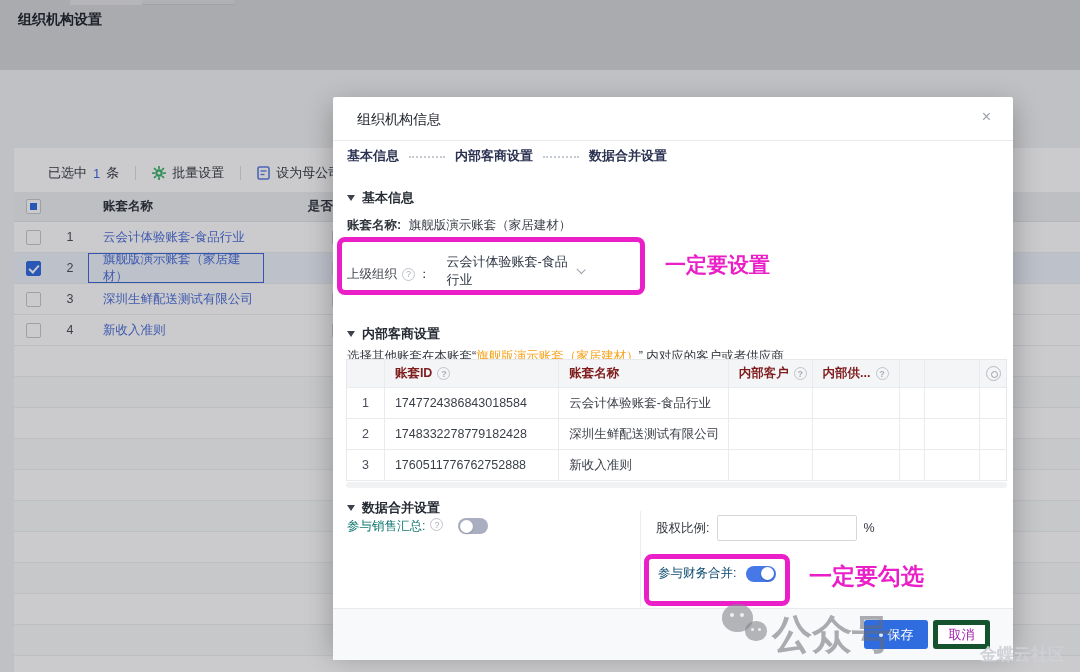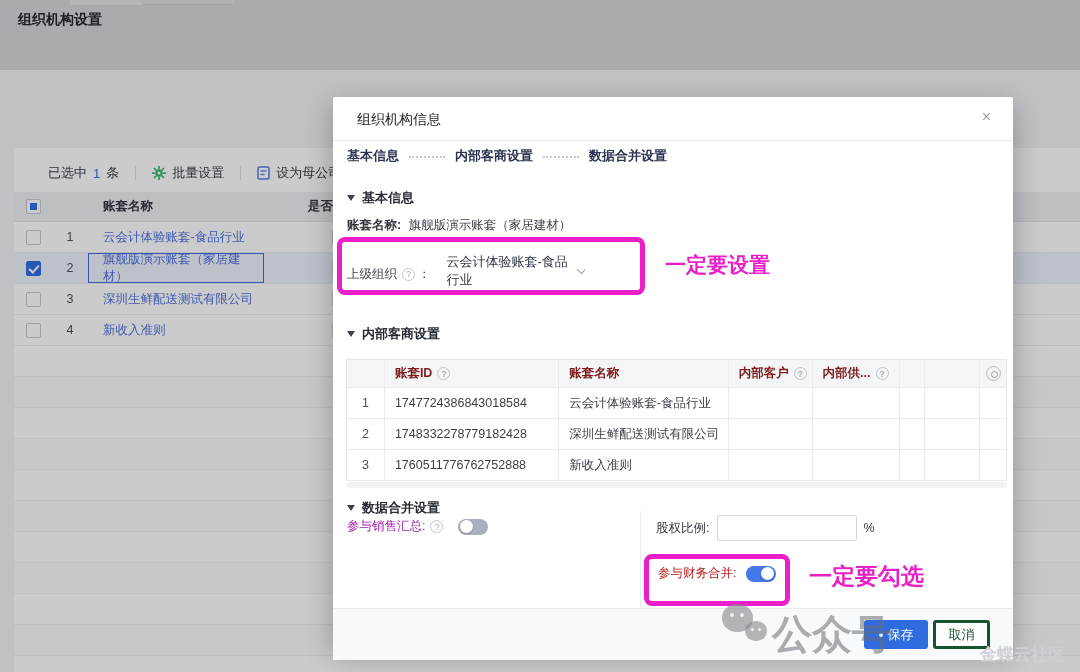--- a/index.html
+++ b/index.html
@@ -91,40 +91,40 @@
   .ic-b1 { width:25px; border-left:1px solid #e9ebee; }
   .ic-b2 { width:55px; border-left:1px solid #e9ebee; }
   .ic-gear { width:27px; display:flex; align-items:center; justify-content:center; border-left:1px solid #e9ebee; }
   .it-head .help { margin-left:5px; }
   .gearring { width:15px; height:15px; border:1px solid #b6bac1; border-radius:50%; position:relative; cursor:pointer; }
   .gearring::after { content:""; position:absolute; left:4px; top:4px; width:5px; height:5px; border:1.5px solid #9ba0a8; border-radius:50%; }
   .iscroll { position:absolute; left:13px; top:385px; width:661px; height:6px; background:#f1f2f4; border-radius:3px; }
 
   .vdiv { position:absolute; left:307px; top:414px; width:1px; height:96px; background:#ebedf0; }
 
-  .fleft { position:absolute; left:14px; top:421px; display:flex; align-items:center; color:#a21caf; }
+  .fleft { position:absolute; left:14px; top:421px; display:flex; align-items:flex-start; color:#0f766e; }
   .toggle { width:30px; height:16px; border-radius:9px; position:relative; cursor:pointer; }
   .toggle .knob { position:absolute; top:1.5px; width:13px; height:13px; border-radius:50%; background:#fff; box-shadow:0 1px 2px rgba(0,0,0,.2); }
   .t-off { background:#a9aec0; margin-left:12px; }
   .t-off .knob { left:2px; }
   .t-on { background:#4678e8; }
   .t-on .knob { right:2px; }
 
   .equity { position:absolute; left:323px; top:418px; display:flex; align-items:center; color:#33383f; }
   .equity input { width:140px; height:26px; margin-left:8px; border:1px solid #d5d8dd; border-radius:2px; outline:none; padding:0 6px; font-size:12.5px; }
   .equity .unit { margin-left:6px; color:#33383f; }
 
-  .finance { position:absolute; left:325px; top:468px; display:flex; align-items:center; color:#b91c1c; }
+  .finance { position:absolute; left:325px; top:468px; display:flex; align-items:center; color:#0c4a6e; }
   .finance .toggle { margin-left:10px; }
 
   .m-footer { position:absolute; left:0; right:0; top:511px; height:52px; background:#f8f9fb; border-top:1px solid #e8eaed; display:flex; align-items:center; justify-content:flex-end; gap:5px; padding-right:23px; }
   .btn { height:29px; border-radius:3px; font-size:13px; display:flex; align-items:center; justify-content:center; cursor:pointer; }
   .btn-save { width:64px; background:#2f6ce0; color:#fff; position:relative; }
   .btn-save .dot { width:4px; height:4px; border-radius:50%; background:rgba(255,255,255,.85); margin-right:5px; }
-  .btn-cancel { width:57px; background:#fff; border:3px solid #14532d; color:#14532d; }
+  .btn-cancel { width:57px; background:#fff; border:5px solid #14532d; color:#a21caf; }
 
   
   .wm { position:absolute; pointer-events:none; }
   .wm-bubble1 { left:722px; top:604px; width:31px; height:28px; border-radius:48%; background:#84878d; opacity:.6; }
   .wm-bubble2 { left:745px; top:621px; width:22px; height:20px; border-radius:48%; background:#84878d; opacity:.6; }
   .wm-bubble1::before, .wm-bubble1::after, .wm-bubble2::before, .wm-bubble2::after { content:""; position:absolute; background:#e9eaec; border-radius:50%; }
   .wm-bubble1::before { left:8px; top:9px; width:4px; height:4px; }
   .wm-bubble1::after { left:18px; top:9px; width:4px; height:4px; }
   .wm-bubble2::before { left:6px; top:7px; width:3px; height:3px; }
   .wm-bubble2::after { left:13px; top:7px; width:3px; height:3px; }
@@ -285,20 +285,23 @@
       <span class="select">
         <span>云会计体验账套-食品行业</span>
         <span class="chev"></span>
       </span>
     </div>
 
     <div class="sec-head sec-partner">
       <span class="tri"></span>
       <span>内部客商设置</span>
     </div>
+    <div class="desc">
+      <span>选择其他账套在本账套“</span><span class="hl">旗舰版演示账套（家居建材）</span><span>” 内对应的客户或者供应商</span>
+    </div>
 
     <div class="itable">
       <div class="it-row it-head">
         <span class="ic-seq"></span>
         <span class="ic-id">
             <span>账套ID</span>
             <span class="help"></span>
           </span>
         <span class="ic-name">账套名称</span>
         <span class="ic-cust">

